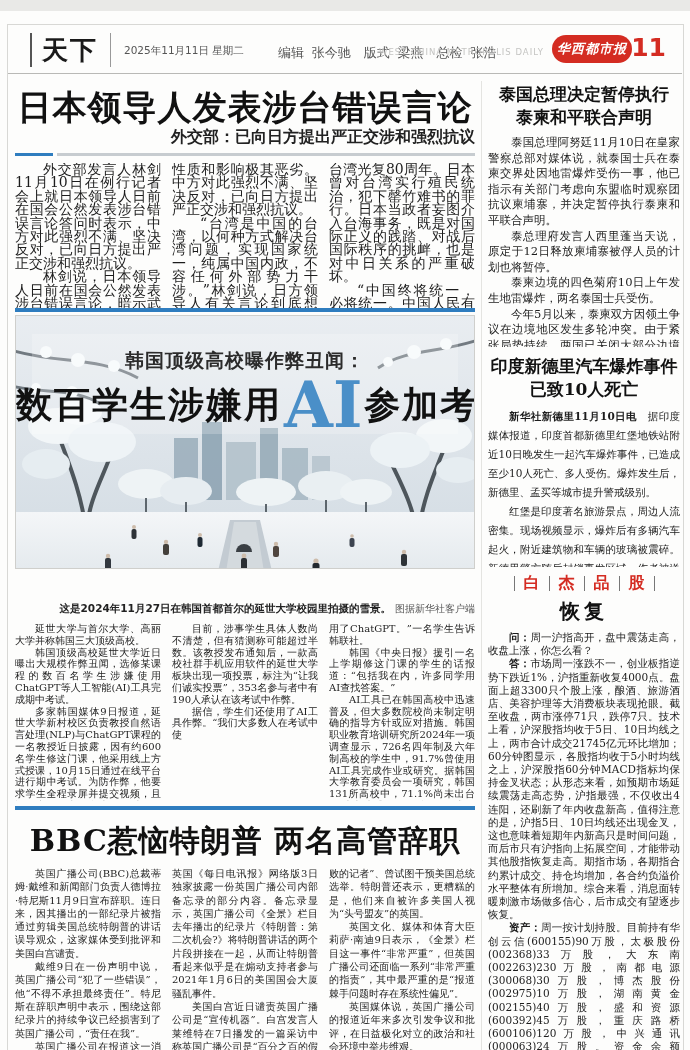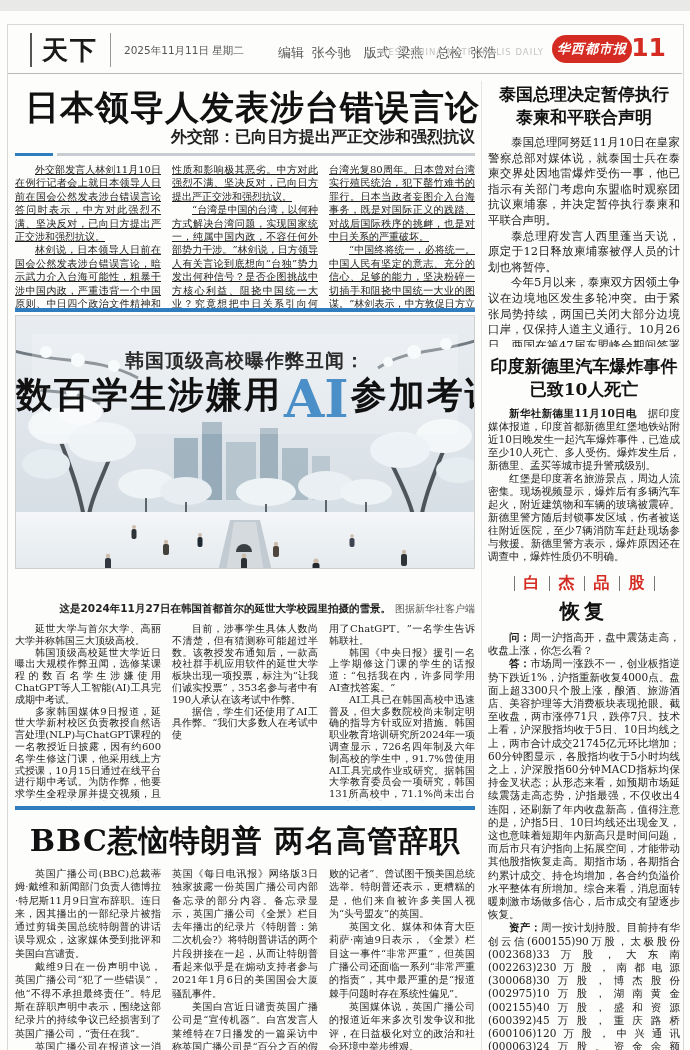--- a/index.html
+++ b/index.html
@@ -20,41 +20,41 @@
   .hdr-rule{position:absolute;left:8px;top:62px;width:674px;height:1px;background:#b9b9b6;}
   .vsep{position:absolute;left:481px;top:70px;width:1px;height:972px;background:#e4e4e1;}
 
   
   .col{position:absolute;width:146px;overflow:hidden;text-align:justify;}
   .para{margin:0;text-indent:2em;text-align:justify;}
   .para.noindent{text-indent:0;}
   .para b{font-weight:bold;}
 
   
-  .lead-hl{position:absolute;left:10px;top:74px;width:470px;margin:0;text-align:right;
+  .lead-hl{position:absolute;left:10px;top:74px;width:470px;margin:0;text-align:center;
            font-size:34px;font-weight:900;letter-spacing:1px;color:#111;}
   .lead-sub{position:absolute;left:15px;top:116px;width:460px;margin:0;text-align:right;
             font-family:"DejaVu Sans","Liberation Sans",sans-serif;font-size:16px;font-weight:700;color:#222;}
   .deco-rule{position:absolute;left:15px;top:142px;width:460px;height:3px;display:flex;}
   .deco-rule .blue{width:38px;height:3px;background:#2f7dbf;}
   .deco-rule .gray{flex:1;height:3px;background:#c7ccd0;margin-left:4px;}
-  .a1{top:152px;height:148px;font-size:10px;line-height:13.4px;text-decoration:underline;}
+  .a1{top:152px;height:148px;font-size:14px;line-height:13.4px;}
   #a1c1{left:15px;} #a1c2{left:172px;} #a1c3{left:329px;}
 
   .blue-rule{position:absolute;left:15px;width:460px;height:4px;background:#2f7dbf;}
   #rule-photo{top:297px;} #rule-bbc{top:795px;}
 
   
   .photo{position:absolute;left:15px;top:304px;width:460px;height:254px;border:1px solid #cfcfcc;box-sizing:border-box;overflow:hidden;}
   .photo svg{position:absolute;left:0;top:0;}
   .ov1{position:absolute;left:0;top:32px;width:100%;text-align:center;margin:0;
        font-family:"DejaVu Sans","Liberation Sans",sans-serif;font-size:19px;font-weight:700;color:#2b2b2b;letter-spacing:1px;}
   .ov2{position:absolute;left:0;top:52px;width:100%;text-align:center;margin:0;white-space:nowrap;
        font-size:36px;font-weight:900;color:#111;letter-spacing:2px;}
-  .ov2 .ai{font-family:"DejaVu Serif","Liberation Serif",serif;font-size:52px;font-weight:700;color:#4a8fc8;
+  .ov2 .ai{font-family:"DejaVu Serif","Liberation Serif",serif;font-size:63px;font-weight:700;color:#4a8fc8;
            vertical-align:-10px;letter-spacing:0;padding:0 2px;}
   .photo-caption{position:absolute;left:15px;top:591px;width:460px;margin:0;text-align:right;
        font-family:"DejaVu Sans","Liberation Sans",sans-serif;font-size:10.5px;font-weight:700;color:#222;}
   .photo-caption .credit{font-weight:400;color:#555;font-size:10px;margin-left:4px;font-family:"DejaVu Serif","Liberation Serif",serif;}
 
   
   .a2{top:612px;height:178px;font-size:10px;line-height:11.8px;}
   #a2c1{left:15px;} #a2c2{left:172px;} #a2c3{left:329px;}
 
   
@@ -62,21 +62,21 @@
           font-size:30px;font-weight:900;color:#111;letter-spacing:1px;}
   .a3{top:856px;height:186px;font-size:10px;line-height:13.3px;}
   #a3c1{left:15px;} #a3c2{left:172px;} #a3c3{left:329px;}
 
   
   .rcol-sec{position:absolute;left:488px;width:192px;overflow:hidden;}
   .rc-title{margin:0 0 6px;text-align:center;font-size:17px;font-weight:900;line-height:23px;color:#111;}
   #sec-thailand{top:72px;height:264px;}
   #sec-thailand .body{font-size:11.5px;line-height:15.6px;}
   #sec-india{top:344px;height:212px;}
-  #sec-india .body{font-size:10.5px;line-height:13px;}
+  #sec-india .body{font-size:10.5px;line-height:19px;}
 
   #sec-stock{top:560px;height:482px;}
   .brand-row{display:flex;align-items:center;justify-content:center;gap:9px;margin:2px 0 4px;}
   .brand-bar{width:1px;height:15px;background:#777;}
   .brand-char{color:#d42c22;font-weight:900;font-size:16px;font-family:"DejaVu Sans","Liberation Sans",sans-serif;}
   .stock-heading{margin:2px 0 6px;text-align:center;font-size:20px;font-weight:900;letter-spacing:4px;color:#111;}
   #sec-stock .body{font-size:10.5px;line-height:13.2px;}
 </style>
 </head>
 <body>
@@ -265,20 +265,21 @@
     </div>
 
   <div class="rcol-sec" id="sec-thailand">
     <h3 class="rc-title">
       <span>泰国总理决定暂停执行</span><br>
       <span>泰柬和平联合声明</span>
     </h3>
     <div class="body">
         <p class="para">泰国总理阿努廷11月10日在皇家警察总部对媒体说，就泰国士兵在泰柬交界处因地雷爆炸受伤一事，他已指示有关部门考虑向东盟临时观察团抗议柬埔寨，并决定暂停执行泰柬和平联合声明。</p>
         <p class="para">泰总理府发言人西里蓬当天说，原定于12日释放柬埔寨被俘人员的计划也将暂停。</p>
+        <p class="para">泰柬边境的四色菊府10日上午发生地雷爆炸，两名泰国士兵受伤。</p>
         <p class="para">今年5月以来，泰柬双方因领土争议在边境地区发生多轮冲突。由于紧张局势持续，两国已关闭大部分边境口岸，仅保持人道主义通行。10月26日，两国在第47届东盟峰会期间签署和平联合声明。</p>
       </div>
   </div>
 
   <div class="rcol-sec" id="sec-india">
     <h3 class="rc-title">
       <span>印度新德里汽车爆炸事件</span><br>
       <span>已致10人死亡</span>
     </h3>
     <div class="body">

